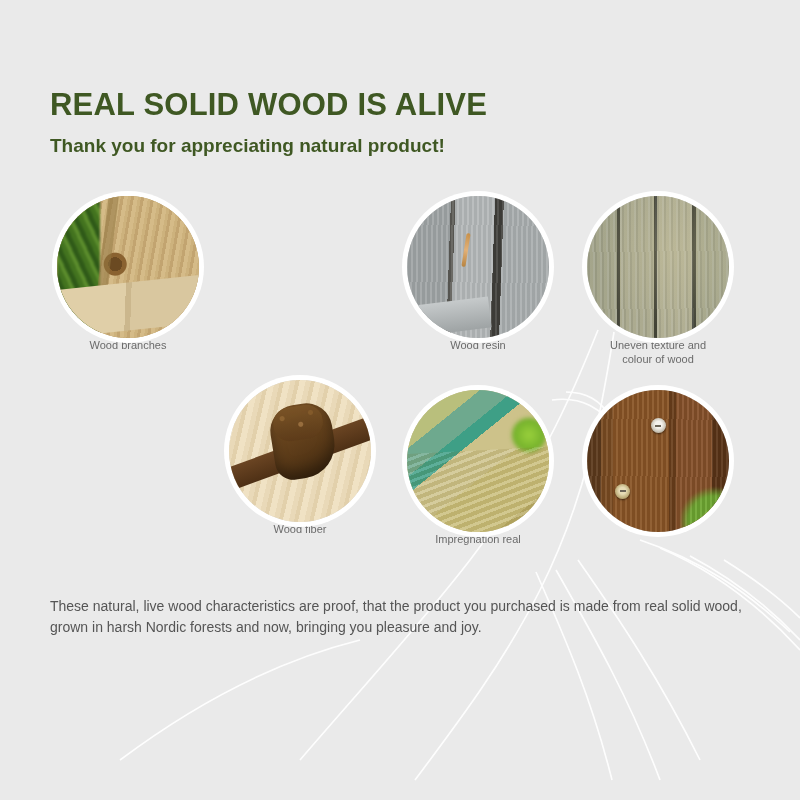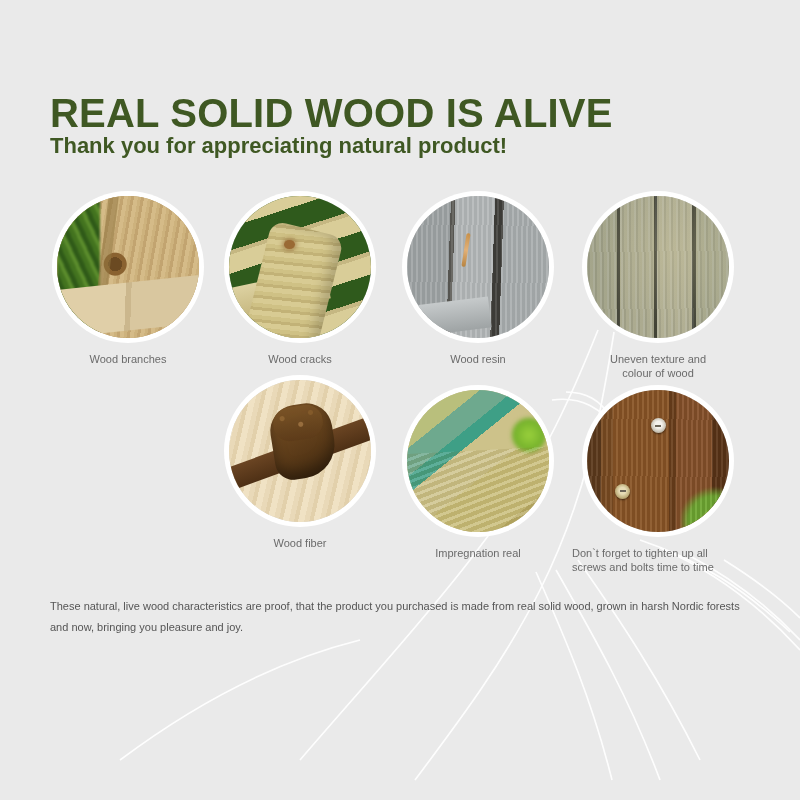--- a/index.html
+++ b/index.html
@@ -12,56 +12,54 @@
   }
   #stage{position:absolute;inset:0;width:800px;height:800px;}
 
   
   #swoosh{position:absolute;left:0;top:0;width:800px;height:800px;pointer-events:none;z-index:1;}
 
   #content{position:absolute;left:0;top:0;width:800px;height:800px;z-index:2;}
 
   .title{
     position:absolute;left:50px;top:86px;
-    font-size:40px;line-height:38px;
+    font-size:31px;line-height:38px;
     font-weight:bold;letter-spacing:.2px;
     color:#3f5823;
     white-space:nowrap;
-    margin-top:8px;
   }
   .subtitle{
     position:absolute;left:50px;top:135px;
-    font-size:22px;line-height:22px;
+    font-size:19px;line-height:22px;
     font-weight:bold;
     color:#3f5823;
     white-space:nowrap;
   }
 
   .cell{position:absolute;width:180px;}
   .thumb{
     position:relative;
     width:142px;height:142px;
     margin:0 auto;
     border-radius:50%;
     overflow:hidden;
     background:#d8d8d8;
     box-shadow:0 0 0 5px #ffffff, 0 1px 4px rgba(0,0,0,.10);
   }
   .thumb .img{position:absolute;inset:0;}
   .caption{
-    margin-top:14px;
     text-align:center;
     font-size:11px;line-height:14px;
     color:#6b6b6b;
   }
   .caption.left{text-align:left;}
 
   .bodytext{
     position:absolute;left:50px;top:596px;width:700px;
-    font-size:11px;line-height:21px;
+    font-size:14px;line-height:21px;
     color:#555555;
   }
 
   
 
   
   .ph-branches{
     background:
       radial-gradient(circle at 41% 48%, #6b4a22 0 7px, #8a6230 7px 11px, rgba(0,0,0,0) 12px),
       repeating-linear-gradient(100deg,#cdb27d 0 3px,#c2a470 3px 6px,#d5bb88 6px 10px),
@@ -317,31 +315,20 @@
       <div class="thumb">
         <div class="img ph-branches">
           <div class="ov1"></div>
             <div class="ov3"></div>
             <div class="ov2"></div>
         </div>
       </div>
       <div class="caption">Wood branches</div>
     </div>
 
-    <div class="cell" style="left:210px;top:196px;">
-      <div class="thumb">
-        <div class="img ph-cracks">
-          <div class="ov1"></div>
-            <div class="ov4"></div>
-            <div class="ov2"></div>
-            <div class="ov3"></div>
-        </div>
-      </div>
-      <div class="caption">Wood cracks</div>
-    </div>
 
     <div class="cell" style="left:388px;top:196px;">
       <div class="thumb">
         <div class="img ph-resin">
           <div class="ov1"></div>
             <div class="ov3"></div>
             <div class="ov2"></div>
         </div>
       </div>
       <div class="caption">Wood resin</div>
@@ -384,19 +371,18 @@
     <div class="cell" style="left:568px;top:390px;">
       <div class="thumb">
         <div class="img ph-screws">
           <div class="ov3"></div>
             <div class="ov2"></div>
             <div class="ov1"></div>
           <div class="scr s1"></div>
           <div class="scr s2"></div>
         </div>
       </div>
-      <div class="caption left" style="padding:0 4px;">Don`t forget to tighten up all screws and bolts time to time</div>
     </div>
 
     <div class="bodytext">These natural, live wood characteristics are proof, that the product you purchased is made from real solid wood, grown in harsh Nordic forests and now, bringing you pleasure and joy.</div>
 
   </div>
 </div>
 
 </body></html>

